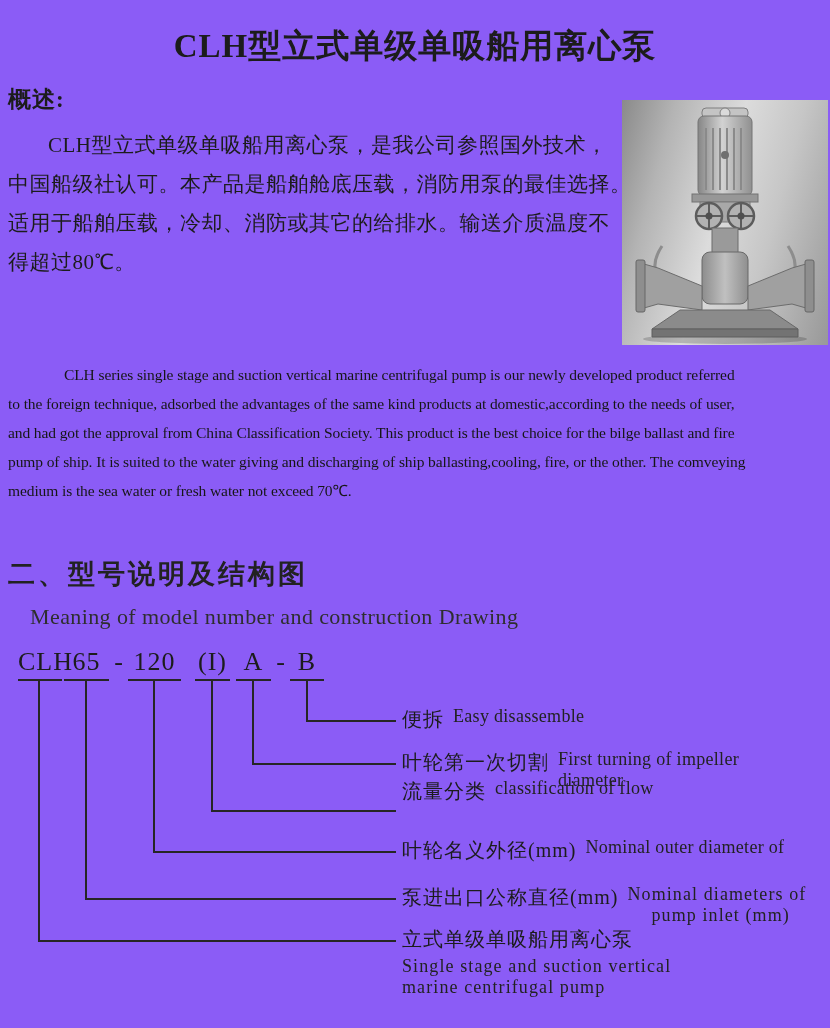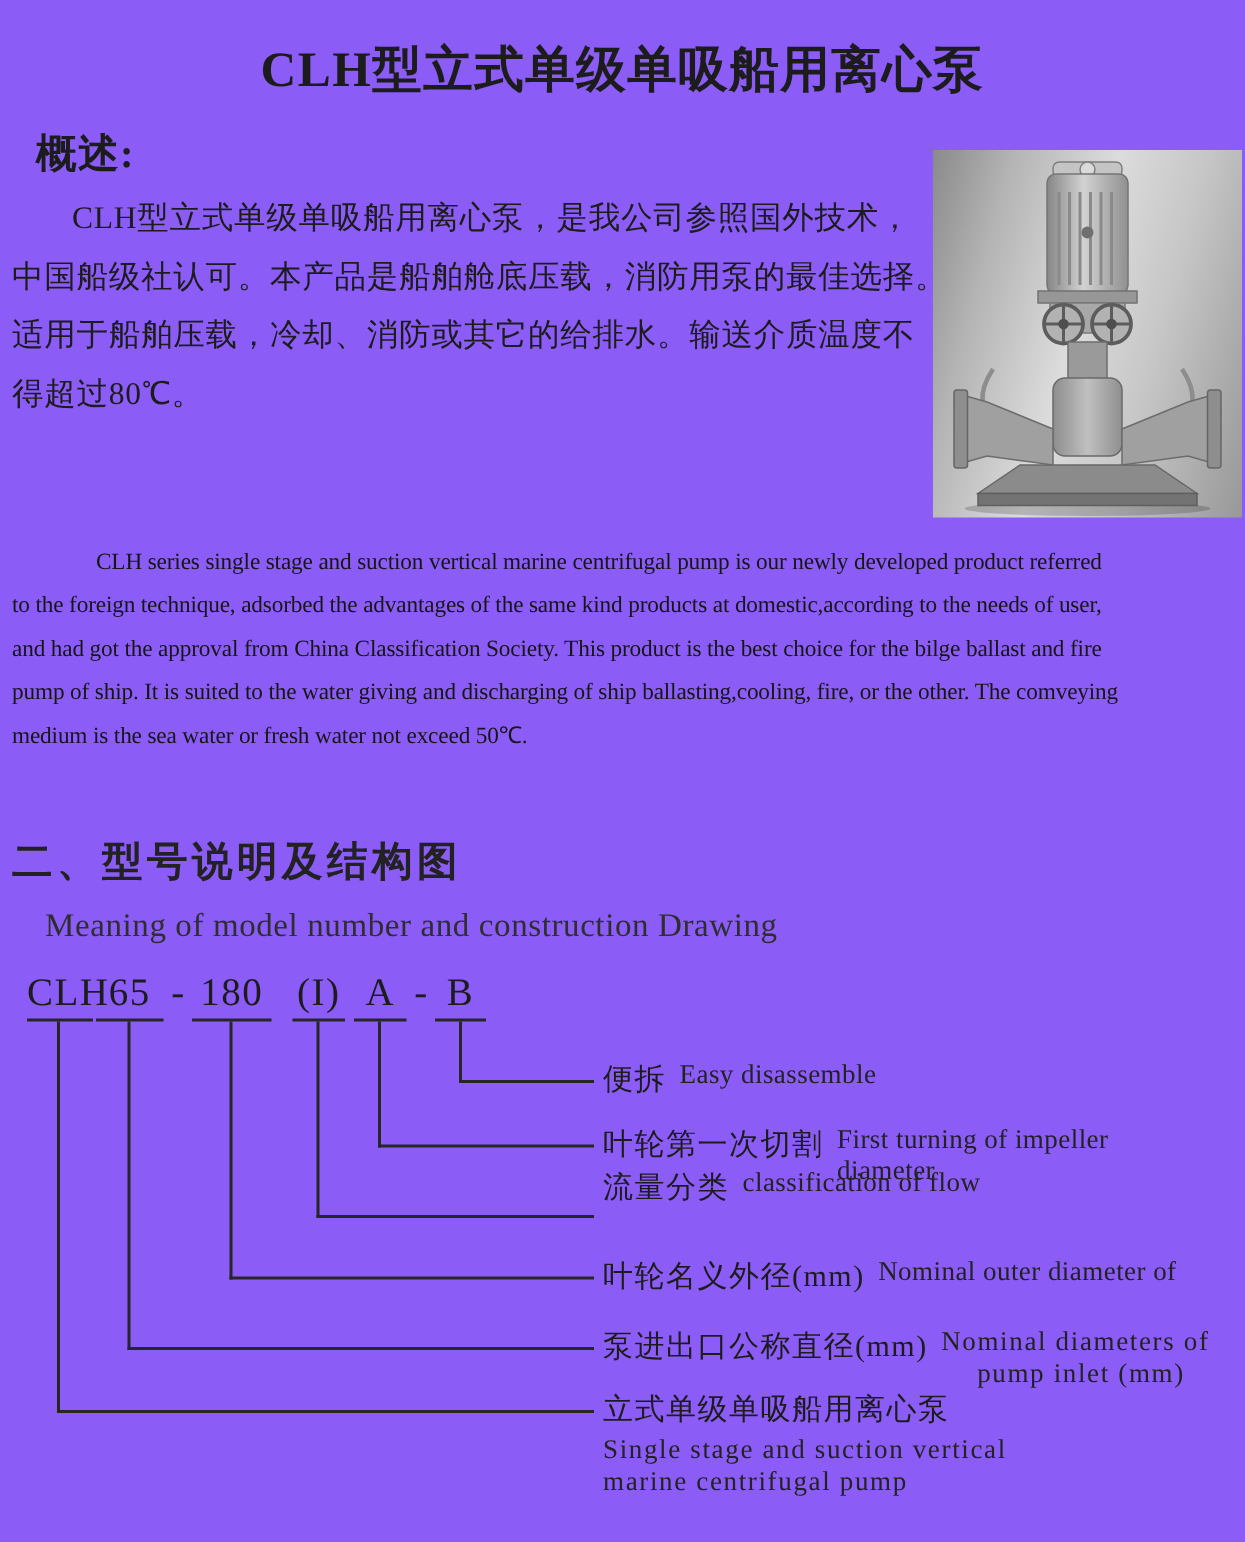--- a/index.html
+++ b/index.html
@@ -8,22 +8,22 @@
     background:#8b5cf6;color:#1c1c1c;overflow:hidden;
     font-family:"Liberation Serif", serif;
   }
   
   .title{
     position:absolute;top:24px;left:0;right:0;text-align:center;
     font-size:33px;font-weight:700;letter-spacing:1px;
   }
   
   .ov-head{
-    position:absolute;top:84px;left:24px;
-    font-size:27px;font-weight:700;letter-spacing:1px;
+    position:absolute;top:84px;left:8px;
+    font-size:23px;font-weight:700;letter-spacing:1px;
   }
   .zh-para{
     position:absolute;top:126px;left:8px;width:616px;
     font-size:21px;line-height:39px;letter-spacing:.5px;
   }
   .zh-para .line{white-space:nowrap;}
   .zh-para .line.first{text-indent:40px;}
   .photo{
     position:absolute;top:100px;left:622px;width:206px;height:245px;
     background:linear-gradient(105deg,#8a8a8a 0%,#b4b4b4 20%,#dcdcdc 46%,#c6c6c6 68%,#989898 100%);
@@ -139,32 +139,32 @@
       <polygon points="58,210 148,210 176,229 30,229" fill="#8b8b8b" stroke="#686868"></polygon>
       <polygon points="30,229 176,229 176,237 30,237" fill="#737373" stroke="#5f5f5f"></polygon>
     </svg>
   </div>
 
   <div class="en-para">
     <div class="line first">CLH series single stage and suction vertical marine centrifugal pump is our newly developed product referred</div>
     <div class="line">to the foreign technique, adsorbed the advantages of the same kind products at domestic,according to the needs of user,</div>
     <div class="line">and had got the approval from China Classification Society. This product is the best choice for the bilge ballast and fire</div>
     <div class="line">pump of ship. It is suited to the water giving and discharging of ship ballasting,cooling, fire, or the other. The comveying</div>
-    <div class="line">medium is the sea water or fresh water not exceed 50℃.</div>
+    <div class="line">medium is the sea water or fresh water not exceed 70℃.</div>
   </div>
 
   <div class="sec-zh">二、型号说明及结构图</div>
   <div class="sec-en">Meaning of model number and construction Drawing</div>
 
   <div class="diagram">
 
     <span class="seg" style="left:18px;width:44px;">CLH</span>
     <span class="seg" style="left:64px;width:45px;">65</span>
     <span class="seg dash" style="left:111px;width:16px;">-</span>
-    <span class="seg" style="left:128px;width:53px;">180</span>
+    <span class="seg" style="left:128px;width:53px;">120</span>
     <span class="seg" style="left:195px;width:35px;">(I)</span>
     <span class="seg" style="left:236px;width:35px;">A</span>
     <span class="seg dash" style="left:273px;width:16px;">-</span>
     <span class="seg" style="left:290px;width:34px;">B</span>
 
     <div class="vl" style="left:306px;top:38px;height:41px;"></div>
     <div class="vl" style="left:252px;top:38px;height:84px;"></div>
     <div class="vl" style="left:211px;top:38px;height:131px;"></div>
     <div class="vl" style="left:153px;top:38px;height:172px;"></div>
     <div class="vl" style="left:85px;top:38px;height:219px;"></div>

